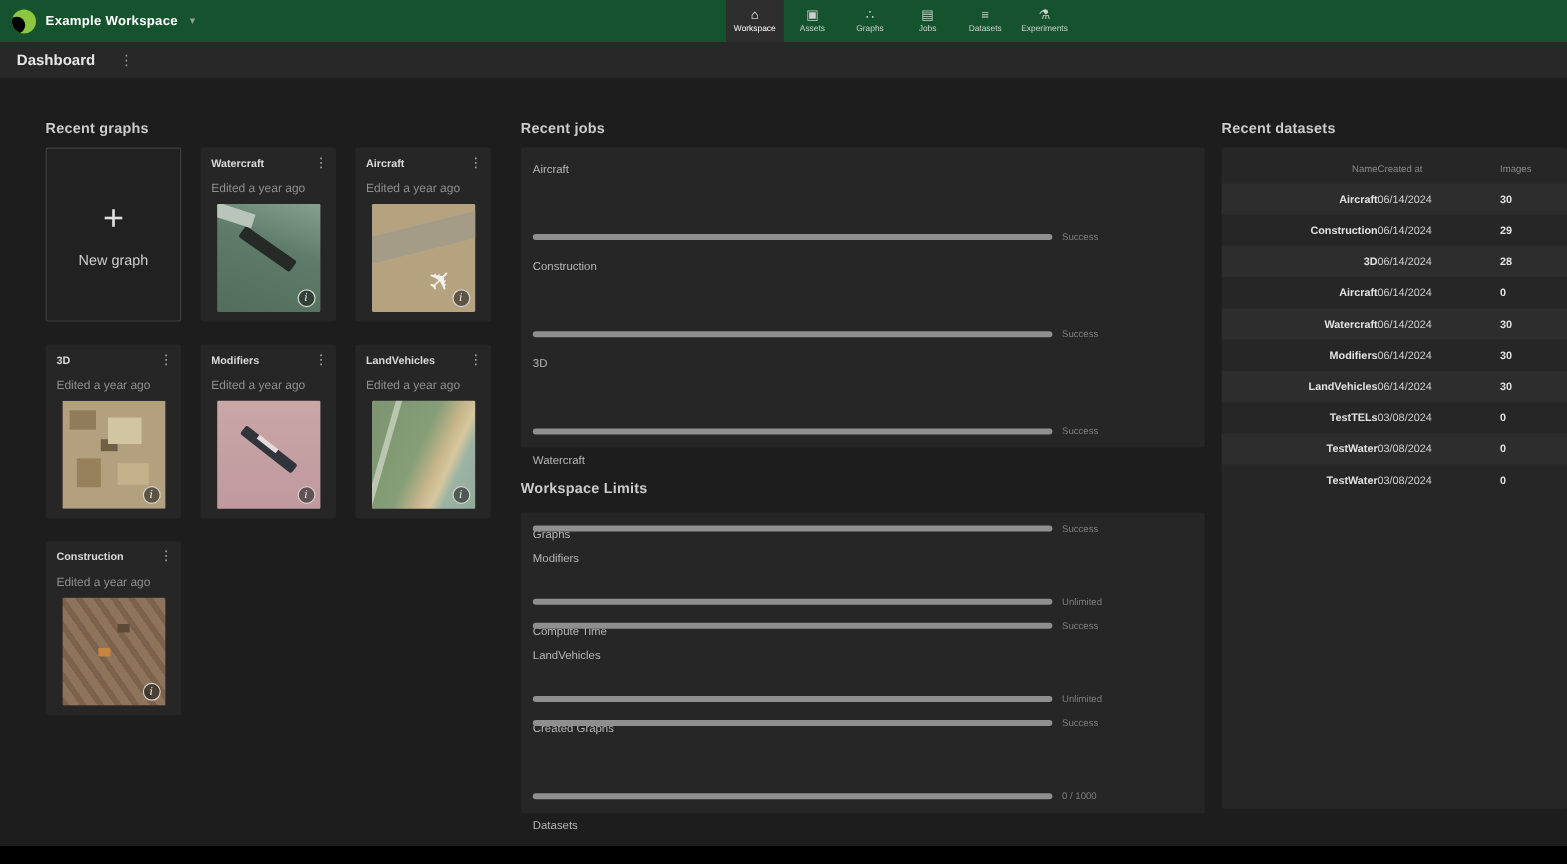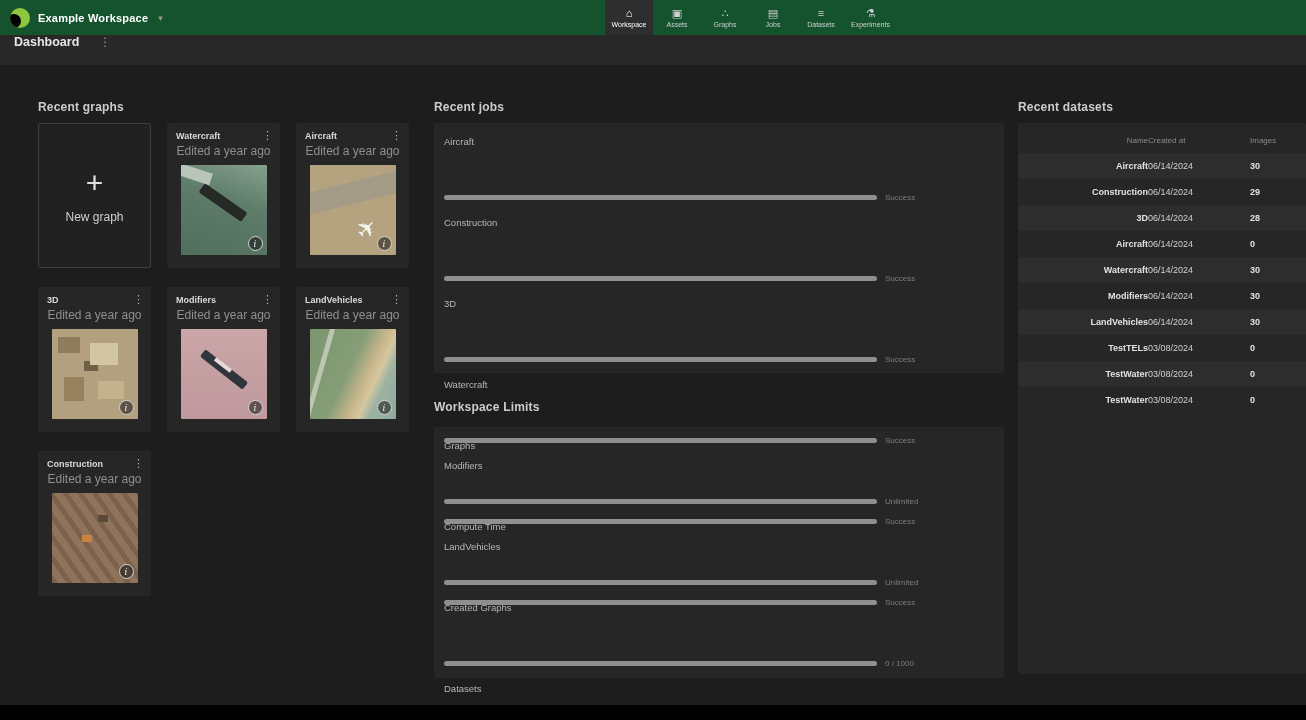--- a/index.html
+++ b/index.html
@@ -20,21 +20,21 @@
   .chev{font-size:9px;color:#93a08e;margin-left:2px;}
   .nav{position:absolute;left:605px;top:0;height:35px;display:flex;}
   .nav-item{min-width:36px;padding:0 6px;display:flex;flex-direction:column;align-items:center;
     justify-content:center;gap:2px;color:#cfcfcf;cursor:pointer;}
   .nav-item.active{background:#2e2e2e;color:#fff;}
   .nav-icon{font-size:11px;line-height:1;}
   .nav-label{font-size:7px;line-height:1;}
 
   
   .pagebar{position:absolute;top:35px;left:0;right:0;height:30px;background:#282828;
-    display:flex;padding-left:14px;gap:20px;}
+    display:flex;align-items:center;padding-left:14px;gap:20px;}
   .pagebar h1{font-size:12.5px;font-weight:700;color:#e6e6e6;margin:0;}
   .pb-kebab{color:#9c9c9c;font-size:12px;cursor:pointer;}
 
   
   .col{position:absolute;top:100px;}
   .col-left{left:38px;width:372px;}
   .col-mid{left:434px;width:570px;}
   .col-right{left:1018px;width:288px;}
   .section-h{margin:0 0 9px;font-size:12px;font-weight:600;color:#cccccc;letter-spacing:.2px;}
   .limits-h{margin:27px 0 13px;}
@@ -43,21 +43,21 @@
   
   .card-grid{display:grid;grid-template-columns:repeat(3,113px);gap:19px 16px;}
   .graph-card{background:#262626;border-radius:2px;height:145px;box-sizing:border-box;
     padding:8px 9px;position:relative;cursor:pointer;}
   .new-graph{background:#212121;border:1px solid #3e3e3e;display:flex;flex-direction:column;
     align-items:center;justify-content:center;gap:12px;padding:0;}
   .plus{font-size:30px;font-weight:300;color:#e0e0e0;line-height:1;}
   .new-label{font-size:12px;color:#cfcfcf;}
   .card-title{font-size:9px;font-weight:700;color:#dadada;display:block;}
   .kebab{position:absolute;top:6px;right:7px;font-size:11px;color:#b5b5b5;cursor:pointer;}
-  .card-sub{font-size:12px;color:#8f8f8f;margin-top:3px;text-align:center;}
+  .card-sub{font-size:10px;color:#8f8f8f;margin-top:11px;}
   .thumb{width:86px;height:90px;margin:7px auto 0;position:relative;border-radius:1px;overflow:hidden;}
   .info{position:absolute;right:4px;bottom:4px;width:15px;height:15px;border:1px solid #d5d5d5;
     border-radius:50%;display:flex;align-items:center;justify-content:center;font-size:9px;
     color:#ececec;background:rgba(20,20,20,.55);font-family:"DejaVu Serif",serif;font-style:italic;cursor:pointer;box-sizing:border-box;}
 
   .t-watercraft{background:linear-gradient(200deg,#86a18e 0%,#5f7c6a 40%,#516d5c 100%);}
   .t-watercraft::before{content:"";position:absolute;left:16px;top:32px;width:52px;height:11px;
     background:#252a26;transform:rotate(35deg);border-radius:2px;}
   .t-watercraft::after{content:"";position:absolute;left:-5px;top:3px;width:36px;height:12px;
     background:#b9c4ba;transform:rotate(18deg);}

